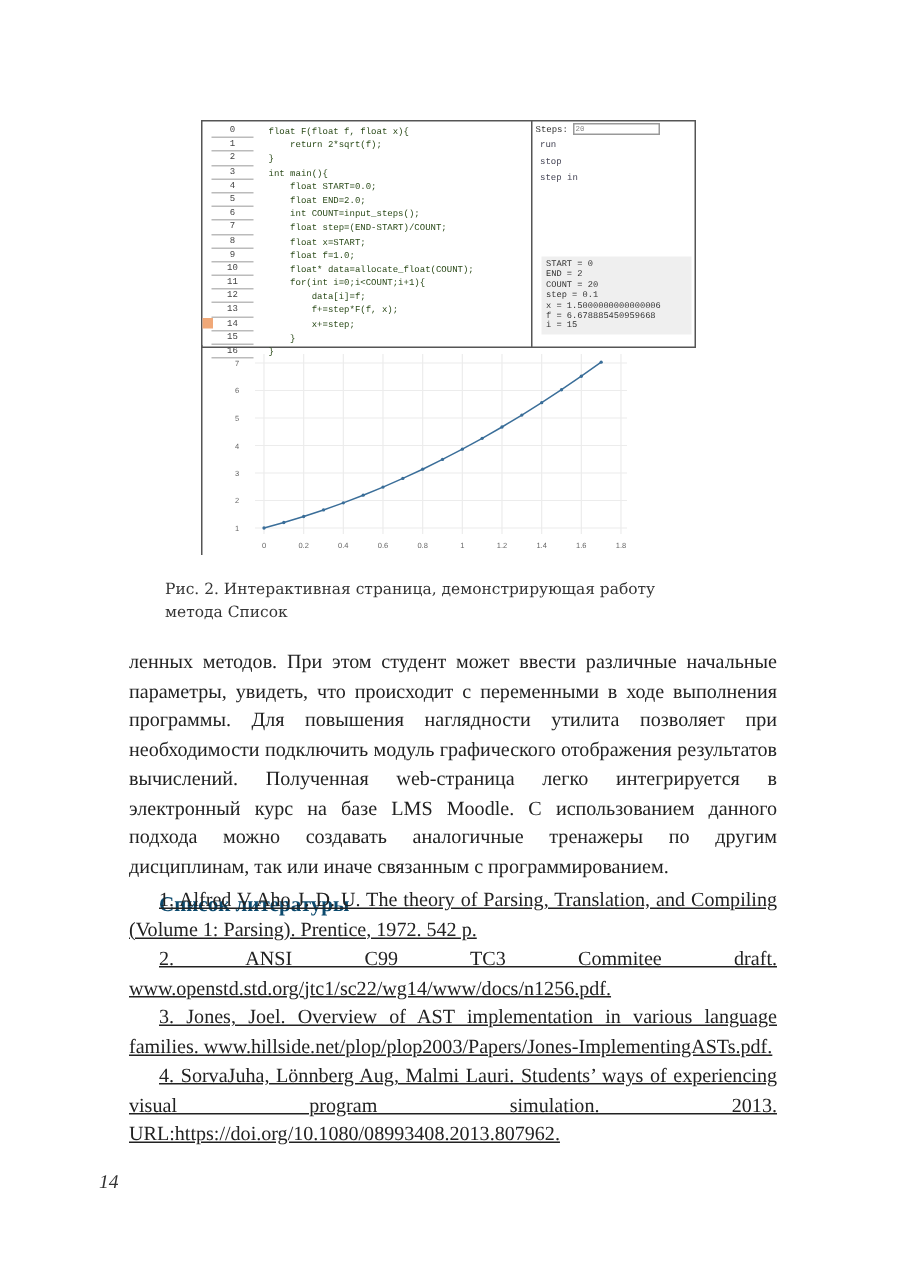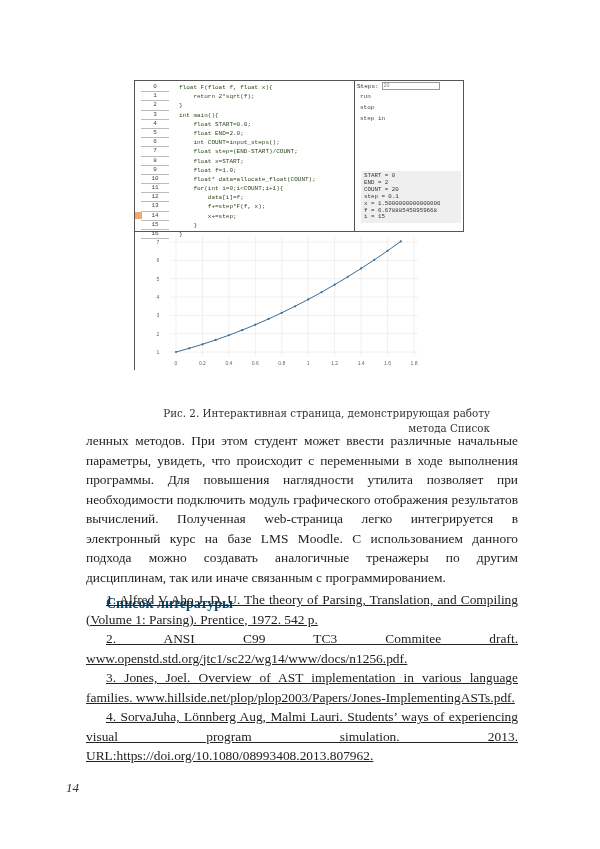--- a/index.html
+++ b/index.html
@@ -18,21 +18,21 @@
   .steps-row { position: absolute; left: 2px; top: 1px; font: 6px "Liberation Mono", monospace; color: #333; display: flex; align-items: center; gap: 3px; }
   .steps-input { width: 54px; height: 6px; border: 1px solid #999; font: 5px "Liberation Mono", monospace; color: #888; padding: 0 1px; line-height: 6px; }
   .ctrl-btn { position: absolute; left: 5px; font: 6px "Liberation Mono", monospace; color: #445; cursor: pointer; }
   .vars { position: absolute; left: 6px; top: 90px; width: 100px; height: 52px; background: #efefef; padding: 2px 3px; box-sizing: border-box; }
   .vars .v { font: 5.8px "Liberation Mono", monospace; color: #333; line-height: 6.9px; white-space: pre; }
 
   .chart { position: absolute; left: 0; top: 150px; width: 330px; height: 140px; }
   .chart svg { position: absolute; left: 0; top: 0; }
   .chart .frame-left { position: absolute; left: 0; top: 0; width: 1px; height: 140px; background: #555; }
 
-  .caption { position: absolute; left: 110px; top: 386px; width: 380px; text-align: right; font: 10.3px "DejaVu Serif", serif; color: #333; line-height: 15px; margin-top: 20px; }
+  .caption { position: absolute; left: 110px; top: 386px; width: 380px; text-align: left; font: 10.3px "DejaVu Serif", serif; color: #333; line-height: 15px; }
 
   .body-text { position: absolute; left: 86px; top: 431px; width: 432px; font: 13.4px "Liberation Serif", serif; line-height: 19.5px; text-align: justify; color: #222; }
   .body-text p { margin: 0; font-family: Liberation Serif, serif; }
   .lit-heading { position: absolute; left: 106px; top: 596px; font: bold 14px "Liberation Serif", serif; color: #0c4a6e; }
   .refs { position: absolute; left: 86px; top: 590px; width: 432px; font: 13.4px "Liberation Serif", serif; line-height: 19.5px; text-align: justify; color: #222; }
   .refs p { margin: 0; text-indent: 20px; text-decoration: underline; }
   .page-num { position: absolute; left: 66px; top: 780px; font: italic 13px "Liberation Serif", serif; color: #333; }
 </style>
 </head>
 <body>

